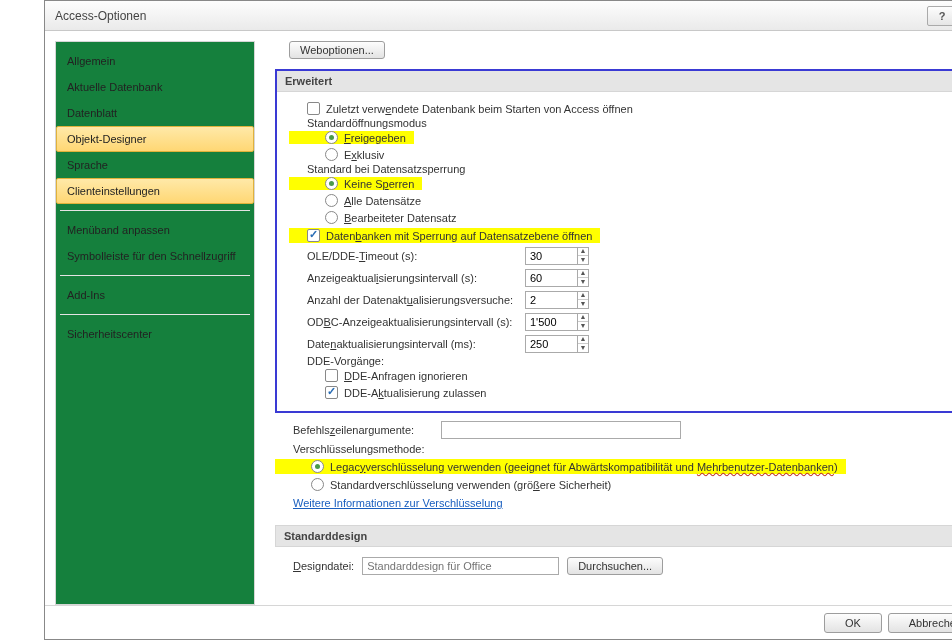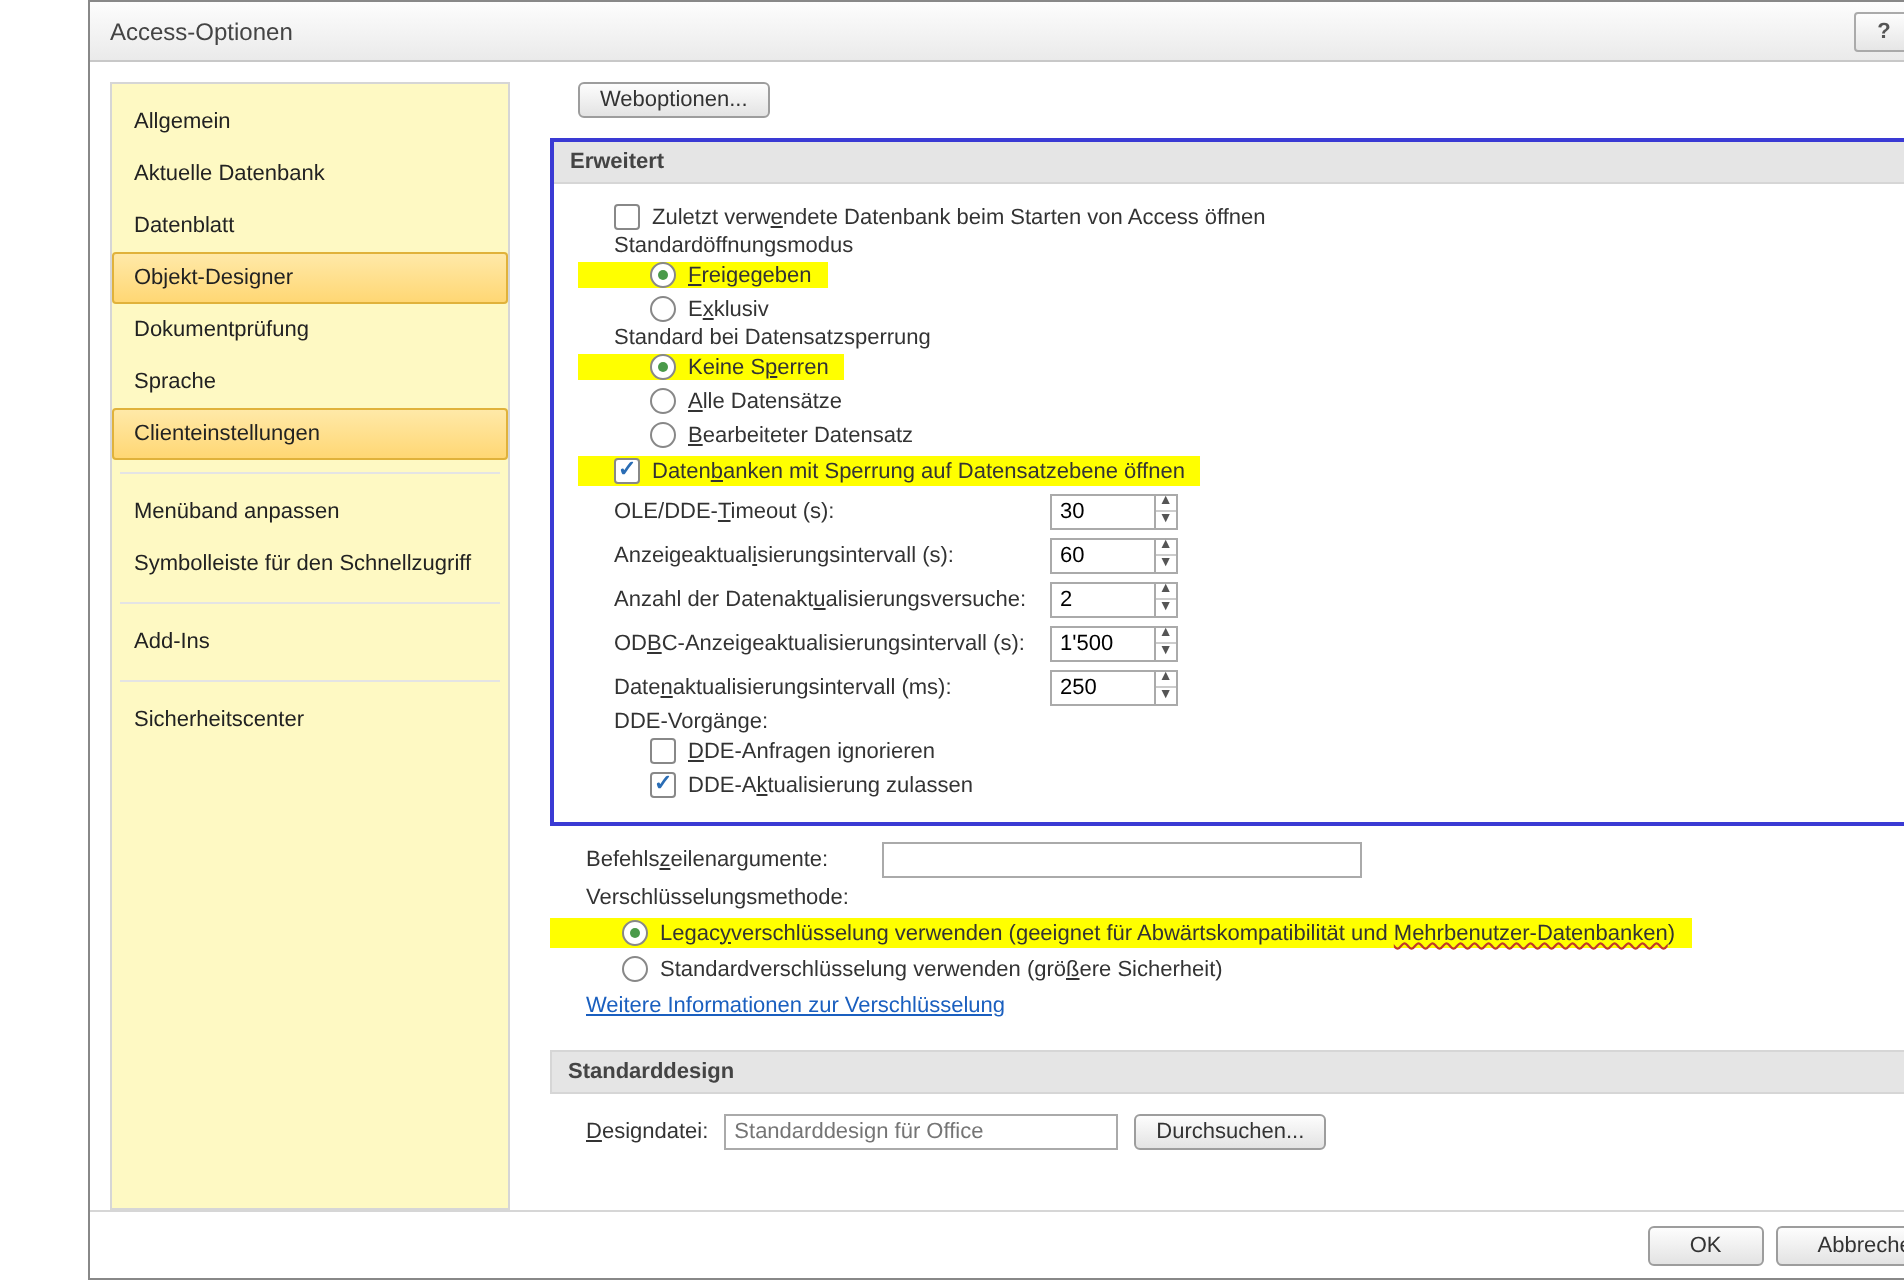--- a/index.html
+++ b/index.html
@@ -8,21 +8,21 @@
 .window { width: 952px; height: 640px; border: 1px solid #888; position: relative; background: #fff; display: flex; flex-direction: column; margin-left: 44px; }
 
 .titlebar { height: 30px; background: linear-gradient(#fdfdfd,#eaeaea); border-bottom: 1px solid #c8c8c8; display: flex; align-items: center; padding: 0 6px; }
 .titlebar .title { flex: 1; font-size: 12px; color: #444; padding-left: 4px;}
 .tb-btn { width: 30px; height: 20px; margin-left: 2px; border: 1px solid #aaa; border-radius: 2px; display:flex; align-items:center; justify-content:center; background: linear-gradient(#fdfdfd,#e6e6e6);}
 .tb-help { }
 .tb-close { background: linear-gradient(#e06a5b,#c0392b); border-color:#9b2d20; color:#fff; font-weight:bold;}
 .tb-help span{color:#555;font-weight:bold;}
 
 .body { flex:1; display:flex; padding:10px 10px 0 10px; gap:14px; overflow:hidden;}
-.sidebar { width:200px; border:1px solid #d6d6d6; background:#fef9c3; padding-top:6px;}
+.sidebar { width:200px; border:1px solid #d6d6d6; background:#15803d; padding-top:6px;}
 .sidebar .item { padding:6px 10px; border:1px solid transparent; cursor:default; color:#222;}
 .sidebar .item.selected, .sidebar .item.highlight { background: linear-gradient(#ffe9a8,#ffd774); border:1px solid #e0b23b; border-radius:2px;}
 .sidebar .sep { border-top:1px solid #e4e4e4; margin:6px 4px; }
 
 .content-wrap { flex:1; position:relative; }
 .content { position:absolute; inset:0; overflow:auto; padding-right:14px; padding-bottom:8px; padding-left:6px;}
 
 .btn { display:inline-block; padding:2px 10px; border:1px solid #9d9d9d; border-radius:3px; background:linear-gradient(#fdfdfd,#e3e3e3); font-size:11px; cursor:default;}
 .head-btn { margin:0 0 10px 14px;}
 
@@ -70,21 +70,20 @@
       </div>
   </div>
 
   <div class="body">
 
     <div class="sidebar">
       <div class="item"><span>Allgemein</span></div>
       <div class="item"><span>Aktuelle Datenbank</span></div>
       <div class="item"><span>Datenblatt</span></div>
       <div class="item highlight"><span>Objekt-Designer</span></div>
-      <div class="item"><span>Dokumentprüfung</span></div>
       <div class="item"><span>Sprache</span></div>
       <div class="item selected"><span>Clienteinstellungen</span></div>
       <div class="sep"></div>
       <div class="item"><span>Menüband anpassen</span></div>
       <div class="item"><span>Symbolleiste für den Schnellzugriff</span></div>
       <div class="sep"></div>
       <div class="item"><span>Add-Ins</span></div>
       <div class="sep"></div>
       <div class="item"><span>Sicherheitscenter</span></div>
     </div>

